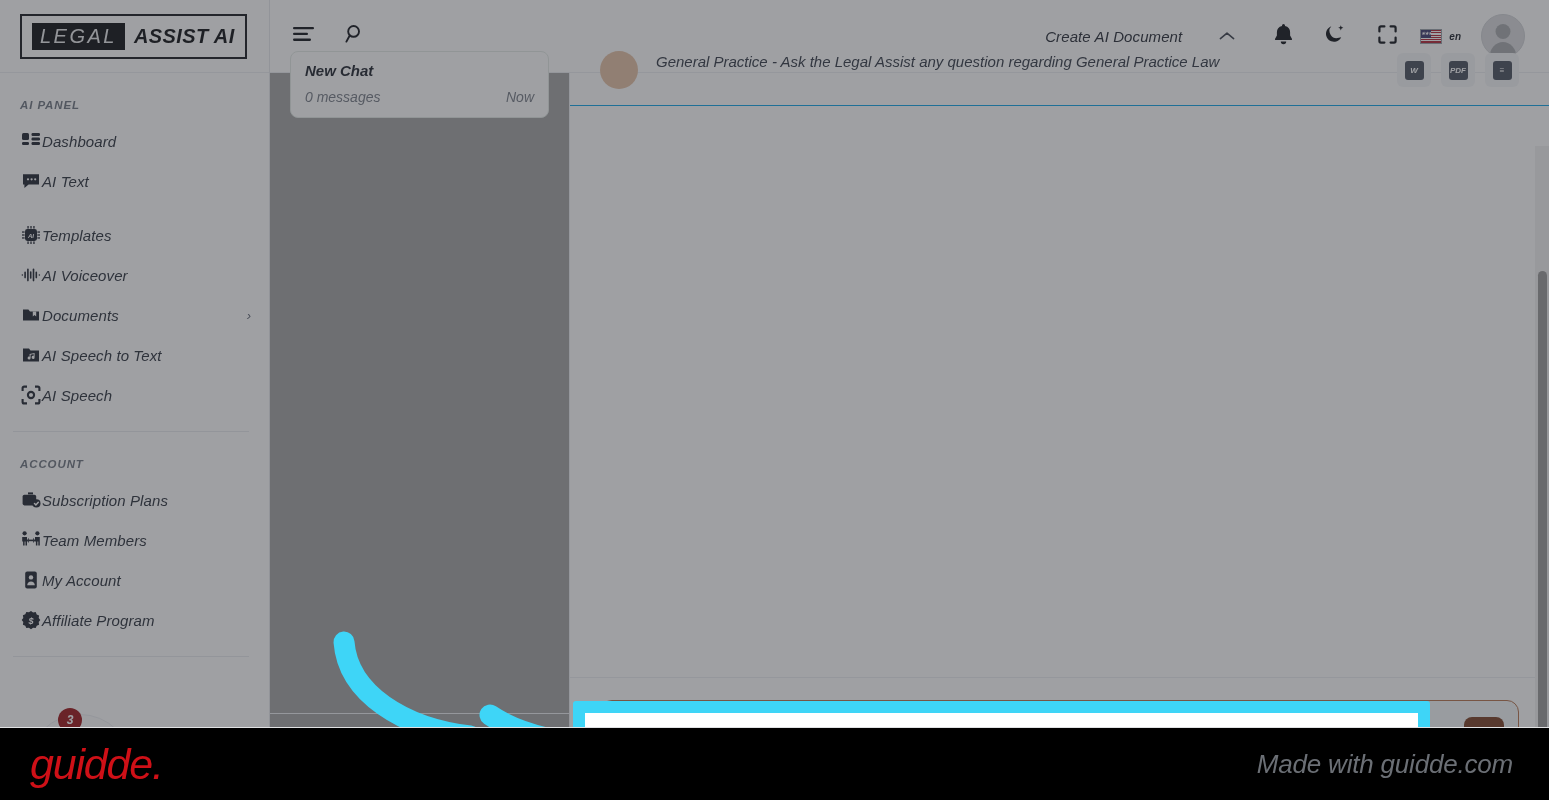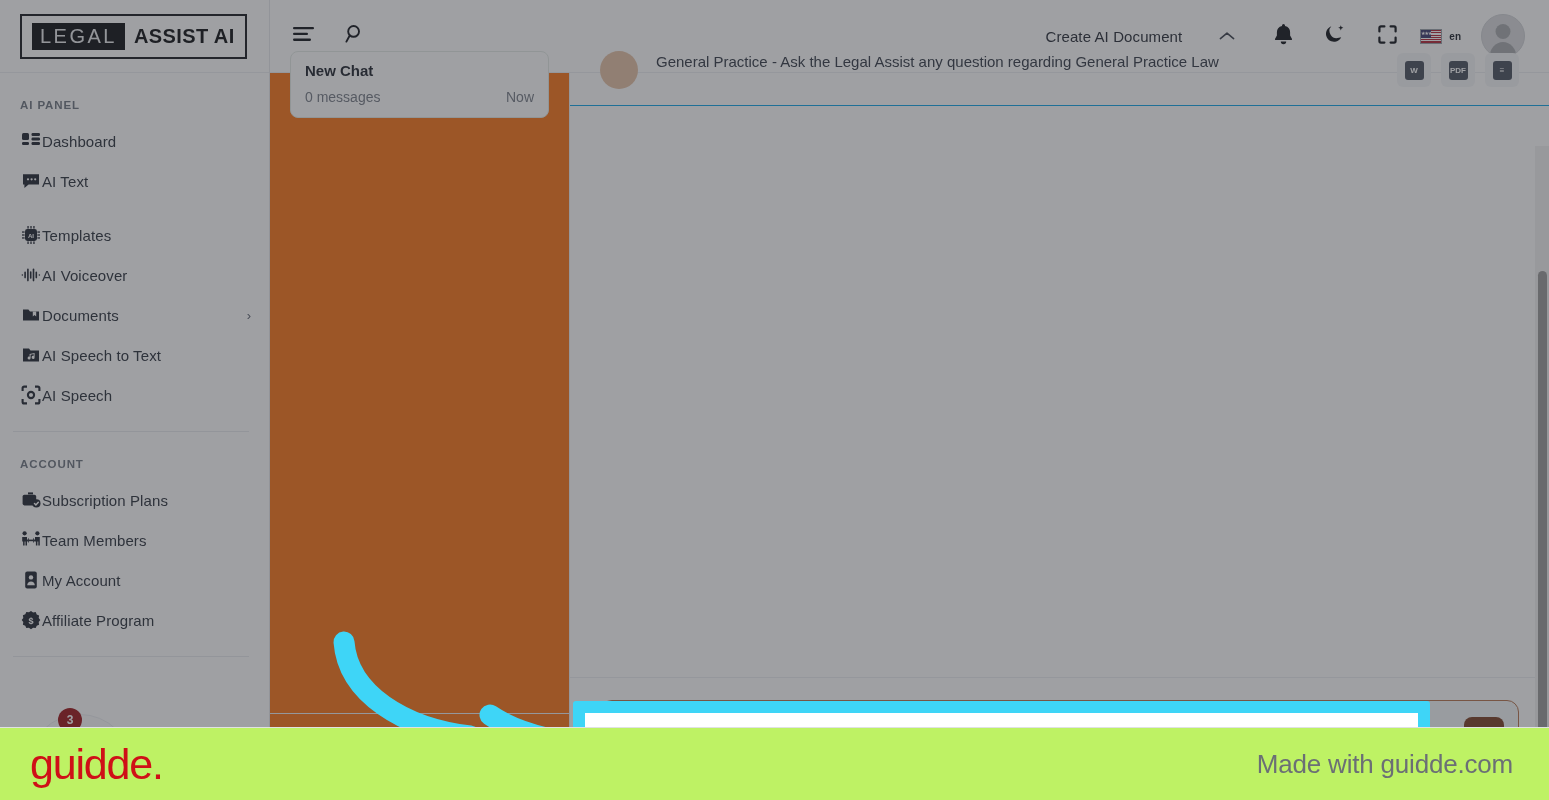--- a/index.html
+++ b/index.html
@@ -3,21 +3,21 @@
 <meta charset="utf-8">
 <style>
   * { margin:0; padding:0; box-sizing:border-box; }
   html, body {
     width:1549px; height:800px; overflow:hidden;
     font-family:"Liberation Sans", sans-serif;
     background:#ffffff;
   }
 
   
-  #stage { position:relative; width:1549px; height:800px; background:#fff; }
+  #stage { position:relative; width:1549px; height:800px; background:#fff;font-style:italic; }
 
   
   #app { position:absolute; inset:0 0 0 0; background:#ffffff; }
 
   
   .sidebar {
     position:absolute; left:0; top:0; width:270px; height:800px;
     background:#ffffff; border-right:1px solid #e6e8ec;
   }
   .logo-wrap {
@@ -134,21 +134,21 @@
 
   
   .main {
     position:absolute; left:270px; top:73px; right:0; bottom:0;
     background:#ffffff; display:flex;
   }
 
   
   .chatlist {
     width:300px; flex:0 0 300px; border-right:1px solid #eceef1;
-    background:#f97316; padding:0 20px; position:relative;
+    background:#a3a3a3; padding:0 20px; position:relative;
   }
   .chat-card {
     border:1px solid #e4ebe7; border-radius:8px; background:#fff;
     padding:10px 14px 12px 14px; margin-top:-22px;
   }
   .chat-card-title {
     font-size:15px; font-weight:bold; color:#1d222c; margin-bottom:10px;
     white-space:nowrap; overflow:hidden;
   }
   .chat-card-meta {
@@ -231,21 +231,21 @@
   }
   .hl-inner {
     position:absolute; left:585px; top:713px; width:833px; height:36px;
     background:#ffffff;
   }
   .arrow-svg { position:absolute; left:300px; top:620px; }
 
   
   .gbar {
     position:absolute; left:0; top:727px; width:1549px; height:73px;
-    background:#bef264; display:flex; align-items:center;
+    background:#000000; display:flex; align-items:center;
     padding:0 36px 0 30px; border-top:1px solid #e0e1e3;gap:43px;
   }
   .gbar-logo {
     font-size:43px; color:#cf1017; letter-spacing:-1.2px; line-height:1;
     font-family:"Liberation Sans", sans-serif;
   }
   .gbar-made {
     margin-left:auto; font-size:26px; color:#6b6f75; letter-spacing:-.2px;
   }
 </style>

